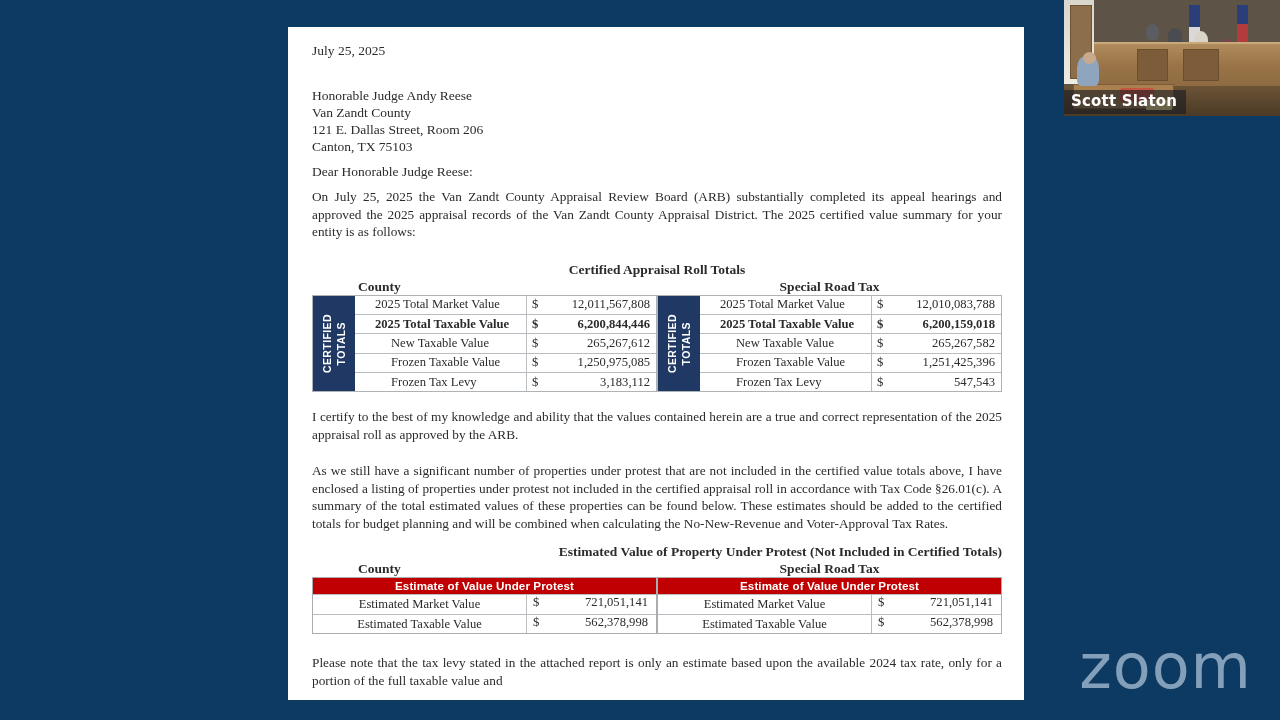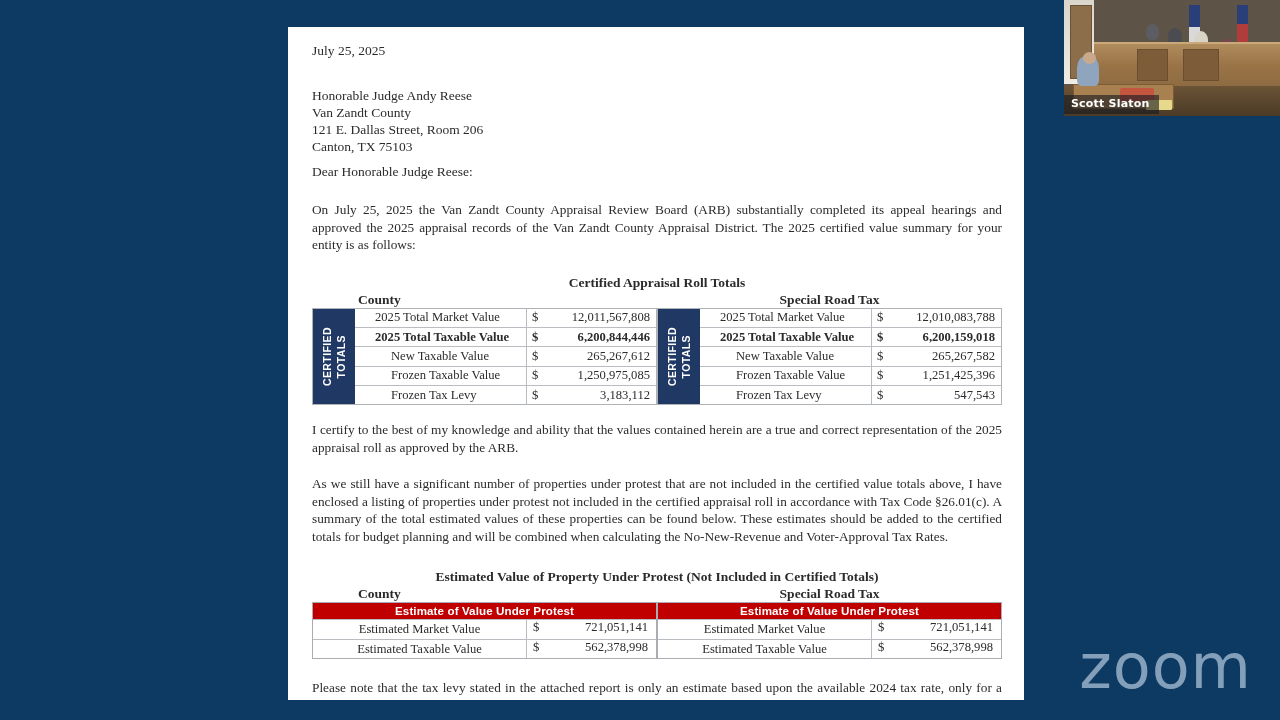--- a/index.html
+++ b/index.html
@@ -108,21 +108,21 @@
     border-radius: 50% 50% 40% 40%;
   }
   .nameplate {
     position: absolute;
     left: 0;
     bottom: 2px;
     padding: 2px 9px 3px 7px;
     background: rgba(26,28,34,.62);
     color: #fff;
     font-family: "DejaVu Sans", sans-serif;
-    font-size: 11px;
+    font-size: 15px;
     font-weight: 700;
     letter-spacing: .2px;
     line-height: 1.25;
     white-space: nowrap;
   }
 
   
   .page {
     position: absolute;
     left: 288px;
@@ -148,34 +148,35 @@
   .salutation {
     margin-top: 9px;
     font-size: 13.5px;
   }
   .para {
     font-size: 13.3px;
     line-height: 17.5px;
     text-align: justify;
     margin: 0;
   }
-  .para.intro { margin-top: 21px; }
+  .para.intro { margin-top: 8px; }
   .para.certify { margin-top: 0; }
   .para.protest { margin-top: 19px; }
   .para.footnote { margin-top: 20px; }
 
   
   .section-title {
     text-align: center;
     font-weight: bold;
     font-size: 13.5px;
     margin-top: 21px;
   }
   .section-title.protest-title {
-    margin-top: 24px;
+    margin-top: 12px;
+    text-align: right;
   }
 
   
   .table-pair {
     display: flex;
     justify-content: space-between;
     margin-top: 1px;
   }
   .table-col {
     width: 381px;

